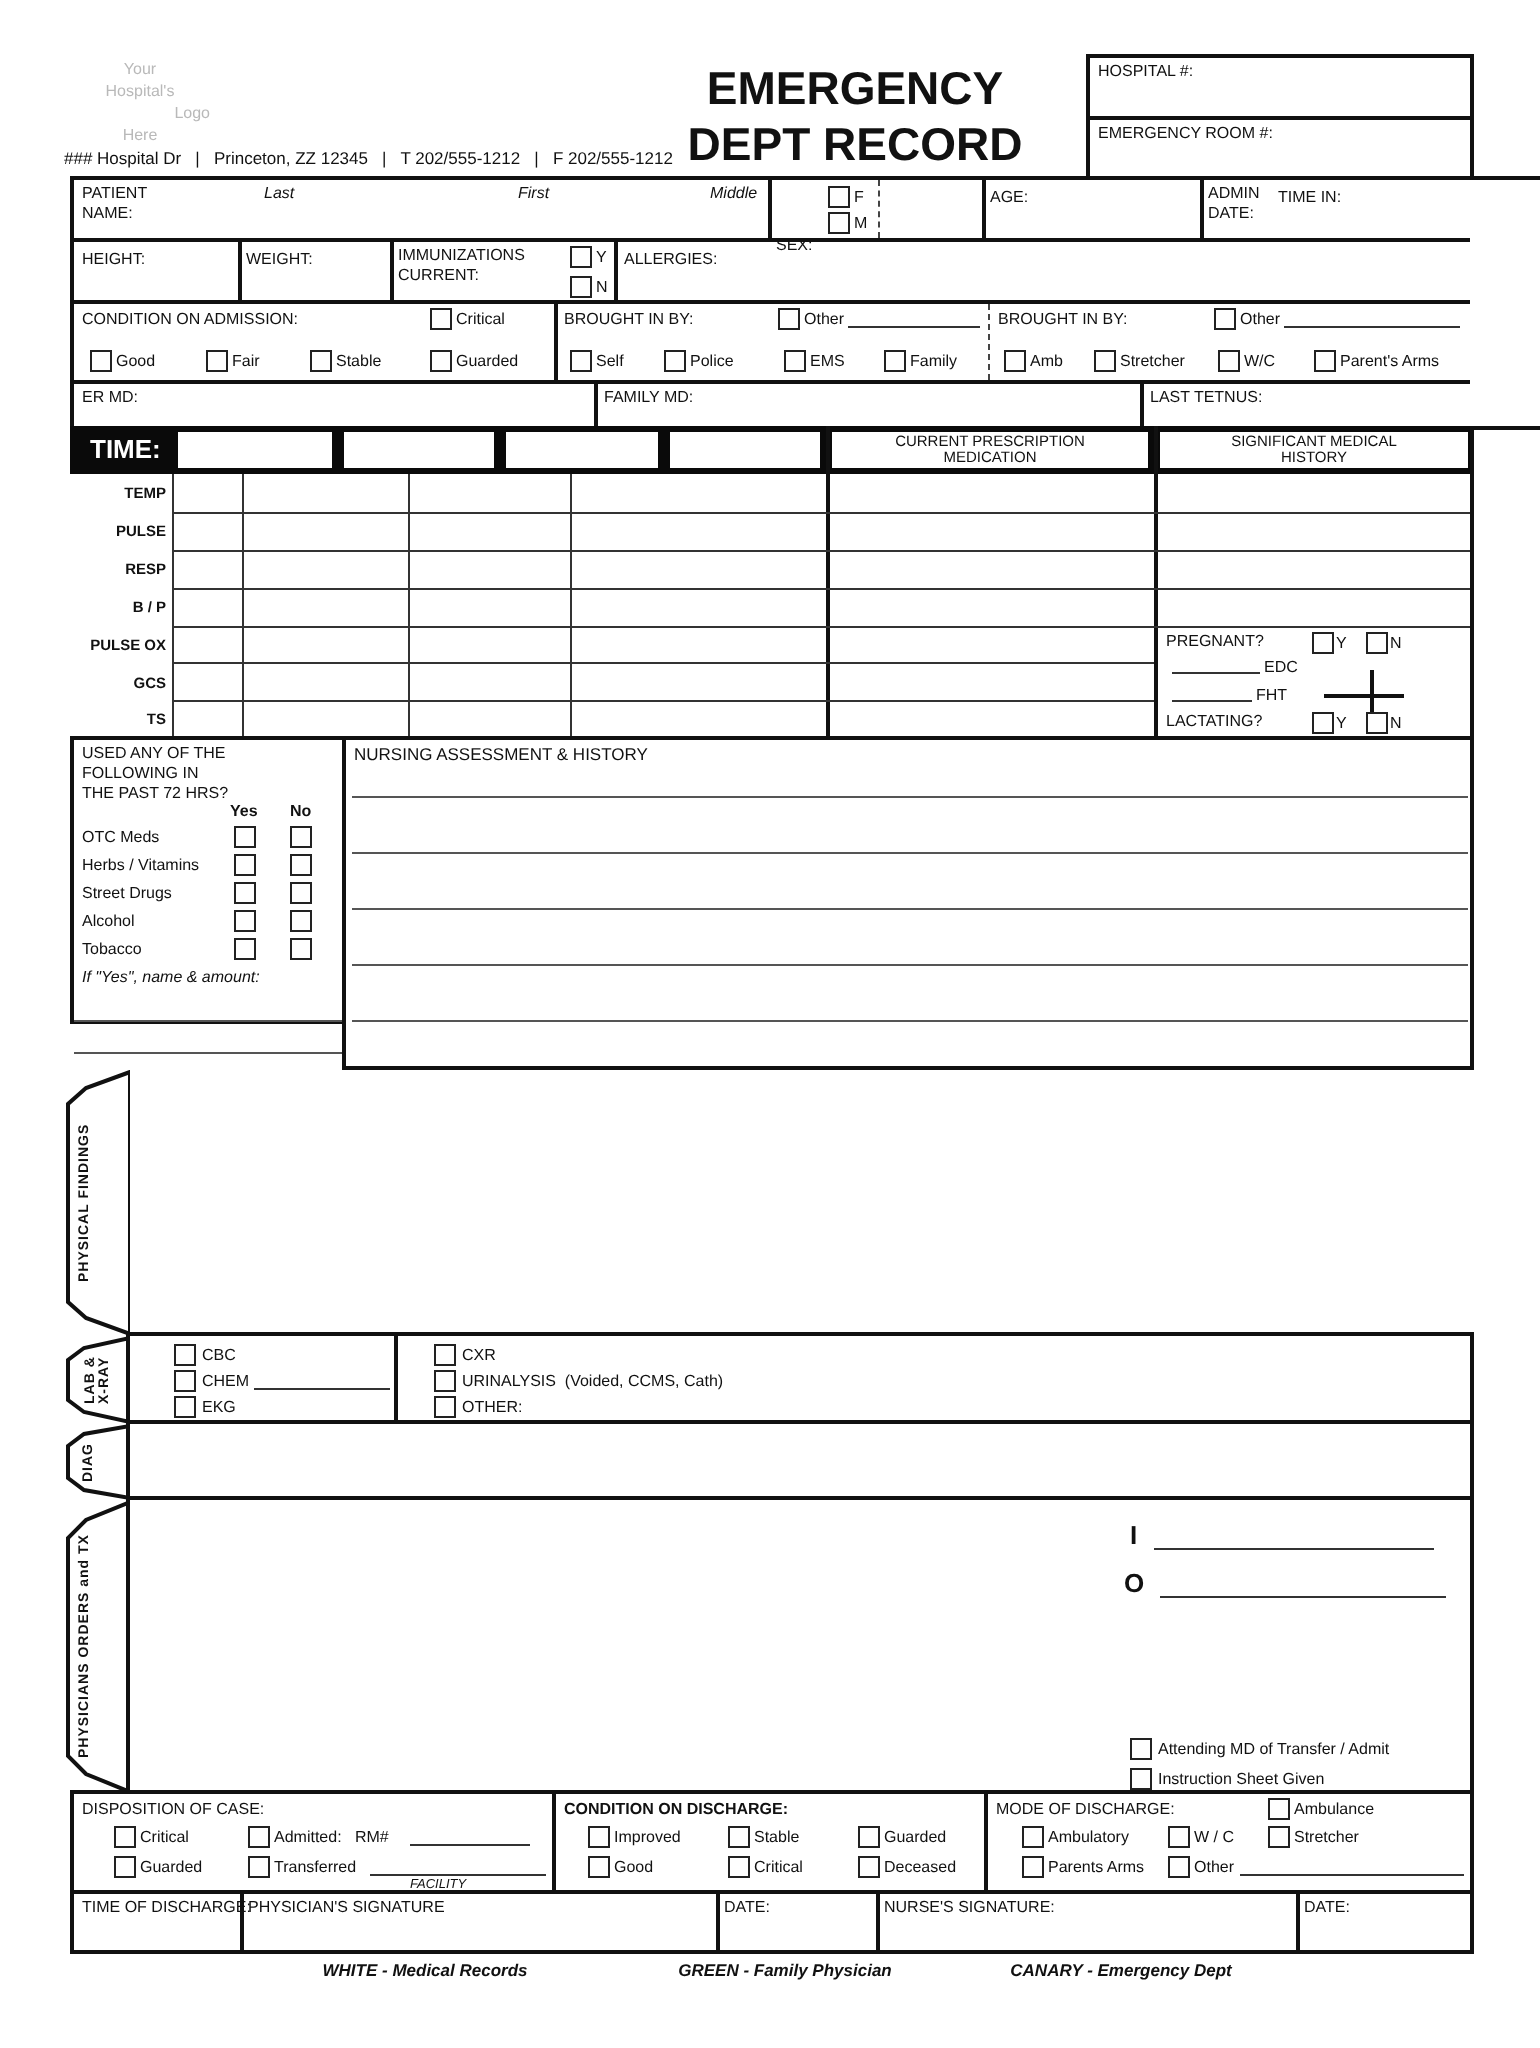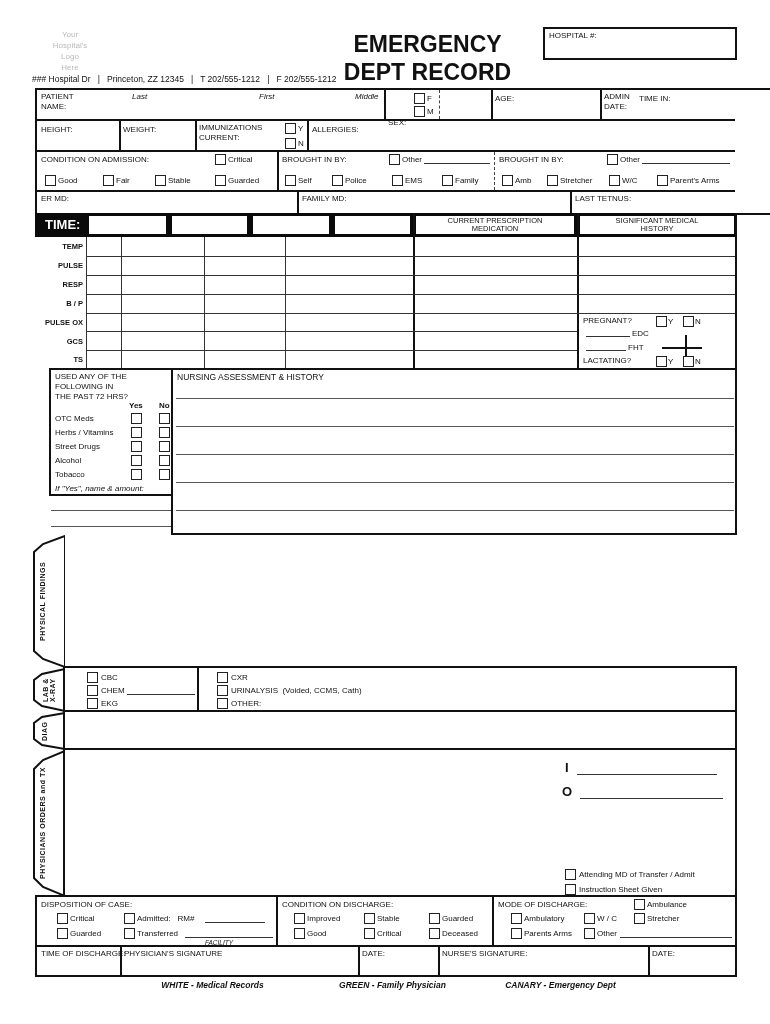--- a/index.html
+++ b/index.html
@@ -29,32 +29,35 @@
   svg{position:absolute;}
 </style>
 </head>
 <body>
 
 <div id="page">
 
   <div class="abs" style="left:35px;top:29px;width:70px;">
     <div class="logoline" style="color:#b9b9b9;">Your</div>
     <div class="logoline" style="color:#b9b9b9;">Hospital's</div>
-    <div class="logoline" style="color:#b9b9b9;">Logo</div>
+    <div class="logoline" style="color:#b9b9b9;text-align:right;">Logo</div>
     <div class="logoline" style="color:#b9b9b9;">Here</div>
   </div>
   <span class="t t85" style="left:32px;top:74px;">### Hospital Dr   |   Princeton, ZZ 12345   |   T 202/555-1212   |   F 202/555-1212</span>
 
   <div class="abs b" style="left:320px;top:30px;width:215px;text-align:center;font-size:23px;line-height:28px;">
     <div>EMERGENCY</div>
     <div>DEPT RECORD</div>
   </div>
 
   <div class="box" style="left:543px;top:27px;width:194px;height:33px;">
     <span class="t" style="left:4px;top:2px;">HOSPITAL #:</span>
+  </div>
+  <div class="box" style="left:543px;top:58px;width:194px;height:32px;">
+    <span class="t" style="left:4px;top:2px;">EMERGENCY ROOM #:</span>
   </div>
 
   <div class="box" style="left:35px;top:88px;width:764px;height:127px;">
 
     <div class="hl" style="left:0;top:29px;width:698px;height:2px;"></div>
     <div class="hl" style="left:0;top:60px;width:698px;height:2px;"></div>
     <div class="hl" style="left:0;top:100px;width:698px;height:2px;"></div>
 
     <div class="vl" style="left:347px;top:0;width:2px;height:29px;"></div>
     <div class="vdash" style="left:402px;top:0;height:29px;"></div>
@@ -185,21 +188,21 @@
     <span class="t" style="left:48px;top:29px;">FHT</span>
     <div class="hl" style="left:82px;top:33px;width:40px;height:1.5px;"></div>
     <div class="vl" style="left:105px;top:21px;width:1.5px;height:23px;"></div>
     <span class="t" style="left:3px;top:42px;">LACTATING?</span>
     <div class="cb" style="left:76px;top:42px;"></div>
     <span class="t" style="left:88px;top:43px;">Y</span>
     <div class="cb" style="left:103px;top:42px;"></div>
     <span class="t" style="left:115px;top:43px;">N</span>
   </div>
 
-  <div class="box" style="left:49px;top:368px;width:138px;height:128px;">
+  <div class="box" style="left:35px;top:368px;width:138px;height:144px;">
     <span class="t" style="left:4px;top:2px;"><span>USED ANY OF THE</span><br><span>FOLLOWING IN</span><br><span>THE PAST 72 HRS?</span></span>
     <span class="t b" style="left:78px;top:31px;">Yes</span>
     <span class="t b" style="left:108px;top:31px;">No</span>
     <span class="t" style="left:4px;top:44px;">OTC Meds</span>
     <div class="cb" style="left:80px;top:43px;"></div>
     <div class="cb" style="left:108px;top:43px;"></div>
     <span class="t" style="left:4px;top:58px;">Herbs / Vitamins</span>
     <div class="cb" style="left:80px;top:57px;"></div>
     <div class="cb" style="left:108px;top:57px;"></div>
     <span class="t" style="left:4px;top:72px;">Street Drugs</span>
@@ -285,21 +288,21 @@
     <div class="cb" style="left:87px;top:16px;"></div>
     <span class="t" style="left:100px;top:17px;">Admitted:   RM#</span>
     <div class="ul" style="left:168px;top:25px;width:60px;"></div>
     <div class="cb" style="left:20px;top:31px;"></div>
     <span class="t" style="left:33px;top:32px;">Guarded</span>
     <div class="cb" style="left:87px;top:31px;"></div>
     <span class="t" style="left:100px;top:32px;">Transferred</span>
     <div class="ul" style="left:148px;top:40px;width:88px;"></div>
     <span class="t i" style="left:168px;top:41px;font-size:6.5px;">FACILITY</span>
 
-    <span class="t" style="left:245px;top:3px;">CONDITION ON DISCHARGE:</span>
+    <span class="t" style="left:245px;top:3px;font-weight:bold;">CONDITION ON DISCHARGE:</span>
     <div class="cb" style="left:257px;top:16px;"></div>
     <span class="t" style="left:270px;top:17px;">Improved</span>
     <div class="cb" style="left:327px;top:16px;"></div>
     <span class="t" style="left:340px;top:17px;">Stable</span>
     <div class="cb" style="left:392px;top:16px;"></div>
     <span class="t" style="left:405px;top:17px;">Guarded</span>
     <div class="cb" style="left:257px;top:31px;"></div>
     <span class="t" style="left:270px;top:32px;">Good</span>
     <div class="cb" style="left:327px;top:31px;"></div>
     <span class="t" style="left:340px;top:32px;">Critical</span>

